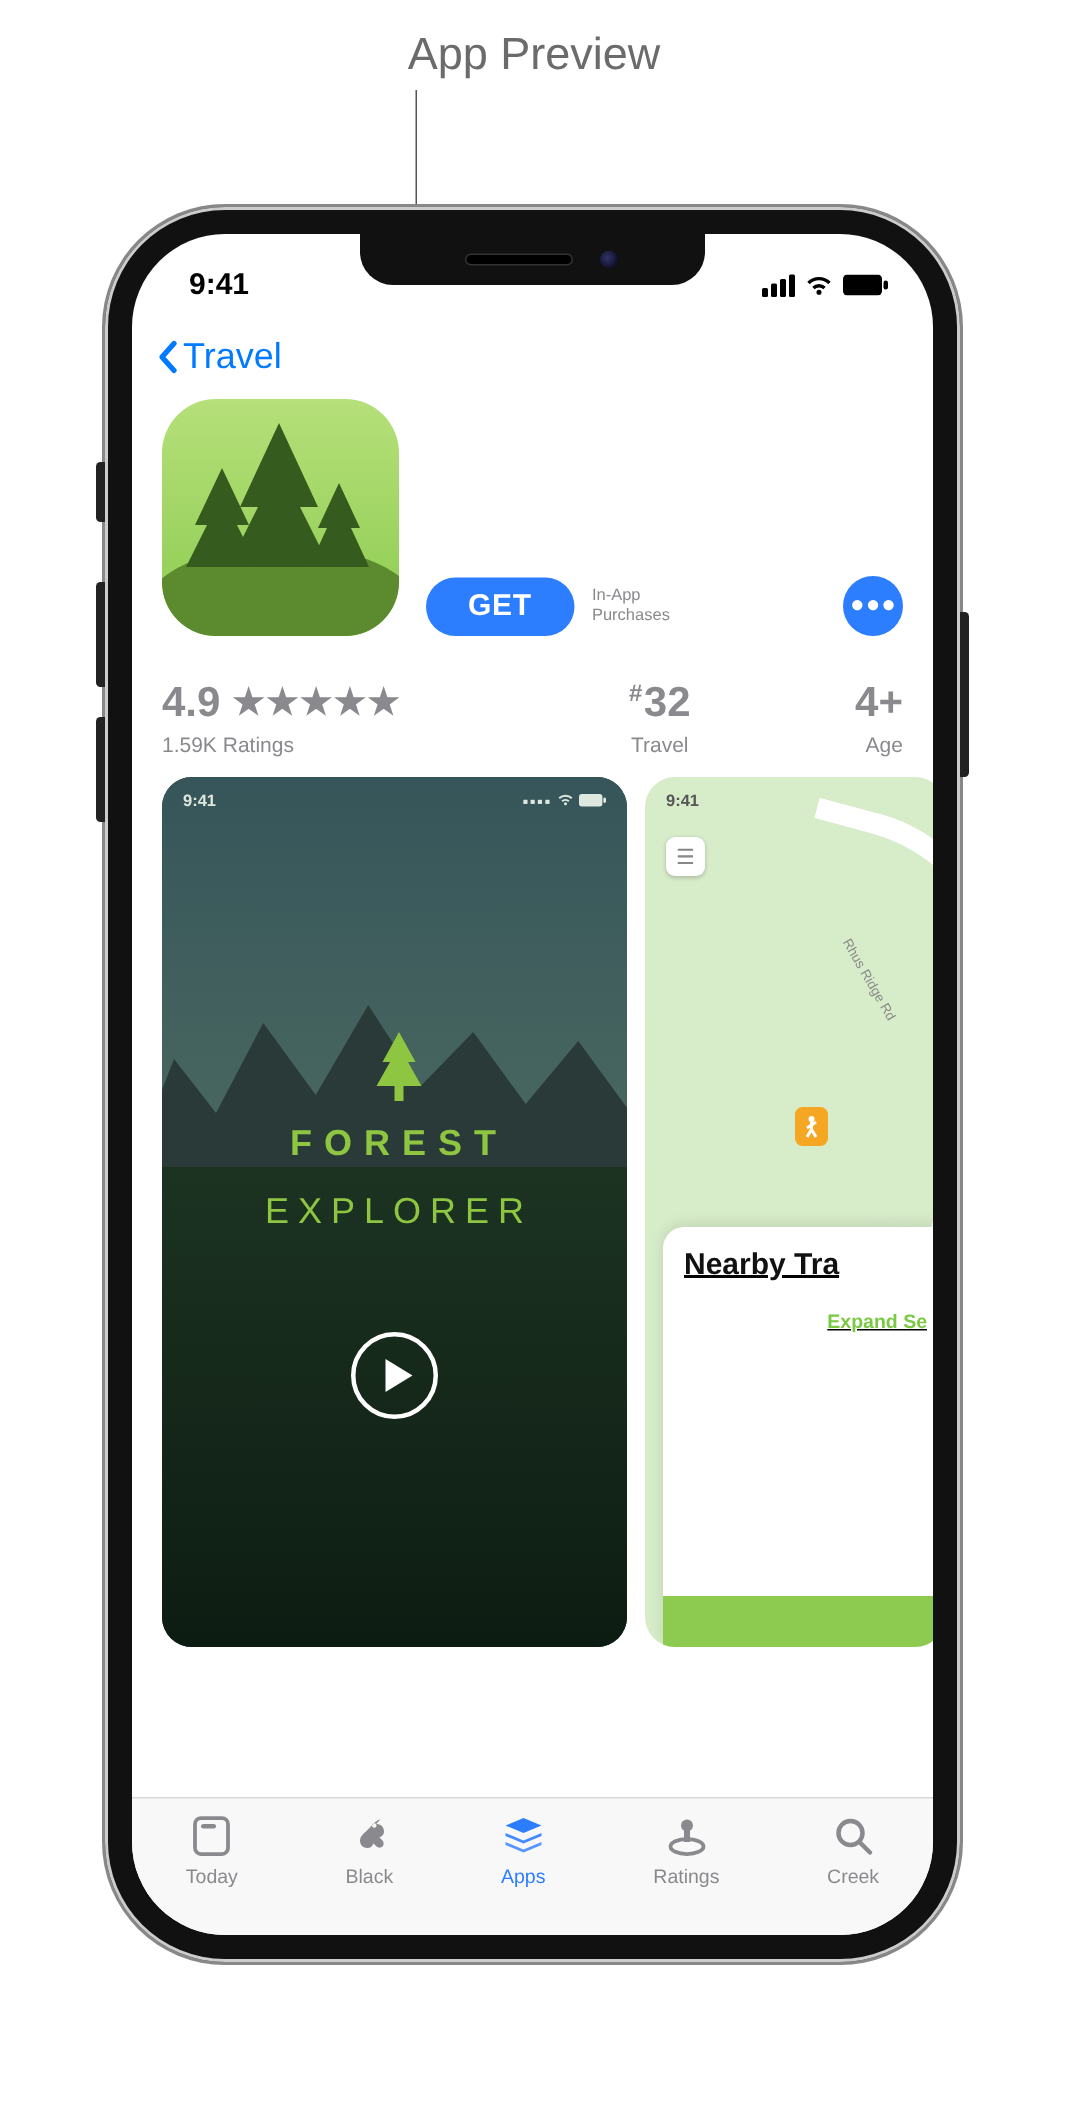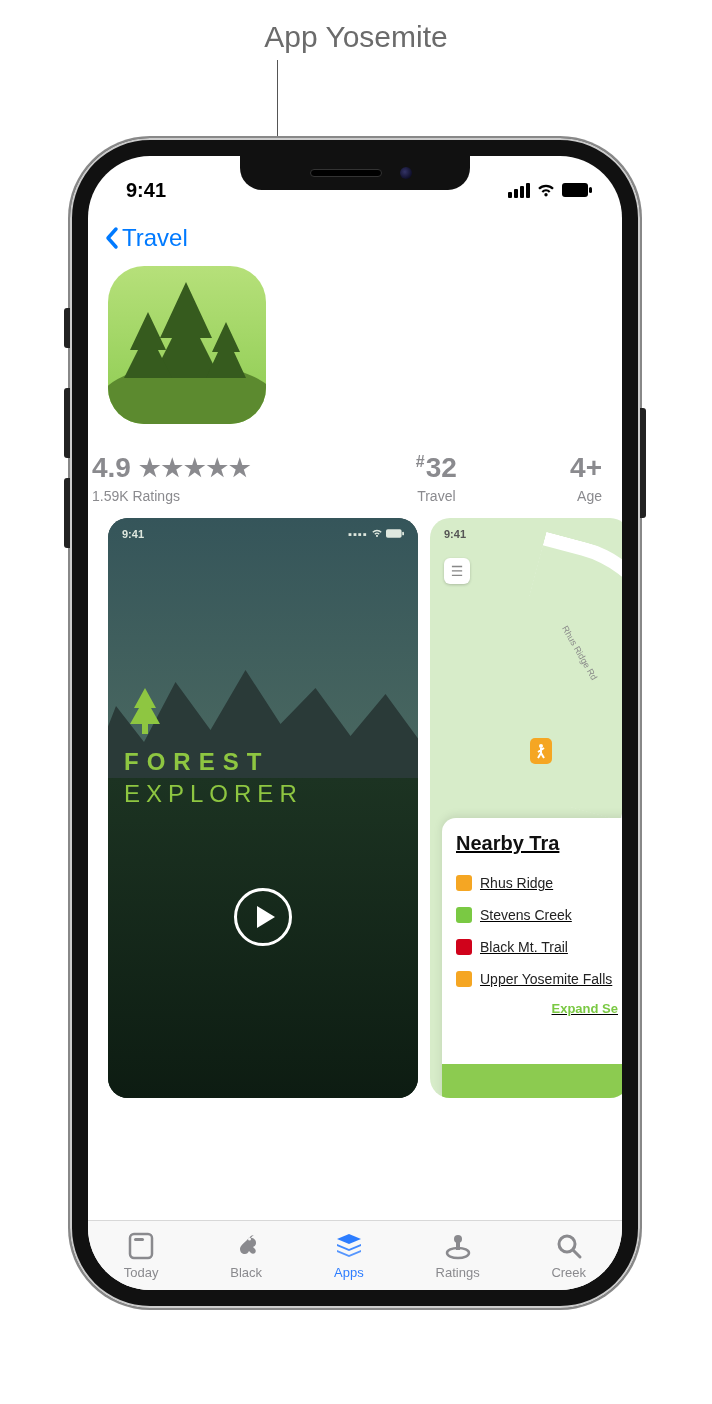--- a/index.html
+++ b/index.html
@@ -132,21 +132,21 @@
     border-radius:22px; padding:8px 28px; letter-spacing:0.5px;
   }
   .iap { font-size:11px; color:#8a8a8e; line-height:1.15;}
   .more-btn {
     width:40px;height:40px;border-radius:50%;background:#2d7dff;
     display:flex;align-items:center;justify-content:center;color:#fff;
     margin-left:auto; font-weight:700; font-size:24px; letter-spacing:2px; padding-left:2px;
   }
 
   .meta-row {
-    display:flex; padding:12px 20px 10px 4px; color:#8a8a8e;
+    display:flex; padding:12px 20px 10px 20px; color:#8a8a8e;
   }
   .meta-block { display:flex; flex-direction:column; }
   .meta-rating { flex:1.3; }
   .meta-rank { flex:1; align-items:center;}
   .meta-age { align-items:flex-end; width:70px;}
   .meta-top { display:flex; align-items:center; gap:8px; font-size:28px; font-weight:700;}
   .stars { color:#8a8a8e; font-size:24px; letter-spacing:1px;}
   .meta-bottom { font-size:14px; margin-top:4px;}
   .rank-pre { font-size:16px; font-weight:700; vertical-align:super; margin-right:1px;}
 
@@ -162,24 +162,24 @@
   }
   .shot1 .sky { position:absolute; top:0; left:0; right:0; height:250px;
     background: linear-gradient(180deg, #35555a 0%, #4a6860 100%); }
   .shot1 .mtn { position:absolute; top:140px; left:-20px; right:-20px; height:120px;
     background:#2a3a38;
     clip-path: polygon(0 100%, 8% 40%, 16% 70%, 25% 20%, 35% 60%, 45% 10%, 55% 55%, 65% 25%, 75% 65%, 85% 30%, 95% 70%, 100% 100%);
   }
   .shot1 .trees { position:absolute; bottom:0; left:0; right:0; height:320px;
     background: linear-gradient(180deg, #1c3322 0%, #0d1c12 100%); }
   .shot1-status { position:absolute; top:10px; left:14px; right:14px; display:flex; justify-content:space-between; color:#dfe8df; font-size:11px; font-weight:600;}
-  .shot1-title { position:absolute; top:170px; left:16px; right:0; text-align:left; }
+  .shot1-title { position:absolute; top:170px; left:6px; right:0; text-align:center; }
   .shot1-title .tree { color:#8ec641; font-size:40px; }
   .shot1-title .t1 { color:#8ec641; font-size:24px; letter-spacing:8px; font-weight:600; margin-top:6px;}
-  .shot1-title .t2 { color:#8ec641; font-size:24px; letter-spacing:6px; font-weight:300; margin-top:4px;}
+  .shot1-title .t2 { color:#8ec641; font-size:24px; letter-spacing:6px; font-weight:300; margin-top:17px;}
   .play {
     position:absolute; top:370px; left:50%; transform:translateX(-50%);
     width:58px;height:58px;border:3px solid #fff;border-radius:50%;
     display:flex;align-items:center;justify-content:center;
   }
   .play::after { content:""; width:0;height:0;border-left:18px solid #fff;border-top:11px solid transparent;border-bottom:11px solid transparent; margin-left:5px;}
 
   .shot2 {
     background: #d7ecc9;
     width:200px;
@@ -196,35 +196,35 @@
     text-decoration:underline;
   }
   .panel h3 { font-size:20px; font-weight:700; color:#111; margin-bottom:12px;}
   .trail { display:flex; align-items:center; gap:8px; font-size:14px; color:#222; padding:8px 0;}
   .trail .diff { width:16px;height:16px;border-radius:3px; display:inline-block;}
   .diff-o { background:#f5a623;} .diff-g { background:#7ac943;} .diff-r { background:#d0021b;}
   .expand { text-align:right; color:#7ac943; font-size:13px; font-weight:600; padding:6px 4px 0 0;}
   .green-bar { position:absolute; bottom:0; left:12px; right:0; height:34px; background:#8ccb50; border-radius:0;}
 
   .tabbar {
-    position:absolute; bottom:0; left:0; right:0; height:70px;
+    position:absolute; bottom:0; left:0; right:0; height:92px;
     background:rgba(248,248,248,0.96);
     border-top:1px solid #d8d8d8;
     display:flex; justify-content:space-around; align-items:flex-start;
     padding-top:10px;
   }
   .tab { display:flex; flex-direction:column; align-items:center; gap:4px; color:#8a8a8e; font-size:13px;}
   .tab.active { color:#2d7dff; }
   .tab svg { width:30px; height:30px; }
 </style>
 </head>
 <body>
 
 <div class="callout">
-  <span class="callout-label">App Yosemite</span>
+  <span class="callout-label">App Preview</span>
 </div>
 <div class="callout-line"></div>
 <div class="callout-dot"></div>
 
 <div class="phone">
   <div class="phone-btn-l1"></div>
     <div class="phone-btn-l2"></div>
     <div class="phone-btn-l3"></div>
     <div class="phone-btn-r"></div>
   <div class="screen">
@@ -261,20 +261,28 @@
     <div class="header">
       <div class="app-icon">
         <div class="hill"></div>
         <svg viewBox="0 0 158 158" style="position:absolute;inset:0;">
           <path fill="#365b1e" d="M78 16 L104 72 L92 72 L112 112 L44 112 L64 72 L52 72 Z"></path>
           <path fill="#365b1e" d="M40 46 L58 84 L50 84 L64 112 L16 112 L30 84 L22 84 Z"></path>
           <path fill="#365b1e" d="M118 56 L132 86 L126 86 L138 112 L98 112 L110 86 L104 86 Z"></path>
         </svg>
       </div>
       <div class="app-info">
+        <div class="get-row">
+          <div class="get-btn">GET</div>
+          <div class="iap">
+            <div>In-App</div>
+              <div>Purchases</div>
+          </div>
+          <div class="more-btn">•••</div>
+        </div>
       </div>
     </div>
 
     <div class="meta-row">
       <div class="meta-block meta-rating">
         <div class="meta-top">
           <span>4.9</span>
           <span class="stars">★★★★★</span>
         </div>
         <div class="meta-bottom">1.59K Ratings</div>
@@ -325,38 +333,20 @@
         <div class="road"></div>
         <div class="road-label">Rhus Ridge Rd</div>
         <div class="hiker">
           <svg width="12" height="16" viewBox="0 0 12 16">
               <circle cx="6" cy="3" r="2" fill="#fff"></circle>
               <path stroke="#fff" stroke-width="2" fill="none" d="M6 5 L6 10 M6 7 L3 9 M6 7 L9 5 M6 10 L3 15 M6 10 L9 15"></path>
             </svg>
         </div>
         <div class="panel">
           <h3>Nearby Tra</h3>
-          <div id="trails">
-              <div class="trail">
-                <span class="diff diff-o"></span>
-                <span>Rhus Ridge</span>
-              </div>
-              <div class="trail">
-                <span class="diff diff-g"></span>
-                <span>Stevens Creek</span>
-              </div>
-              <div class="trail">
-                <span class="diff diff-r"></span>
-                <span>Black Mt. Trail</span>
-              </div>
-              <div class="trail">
-                <span class="diff diff-o"></span>
-                <span>Upper Yosemite Falls</span>
-              </div>
-            </div>
           <div class="expand">Expand Se</div>
         </div>
         <div class="green-bar"></div>
       </div>
     </div>
 
     <div class="tabbar">
       <div class="tab">
         <svg viewBox="0 0 30 30">
             <rect x="4" y="3" width="22" height="24" rx="4" fill="none" stroke="#8a8a8e" stroke-width="2.5"></rect>

